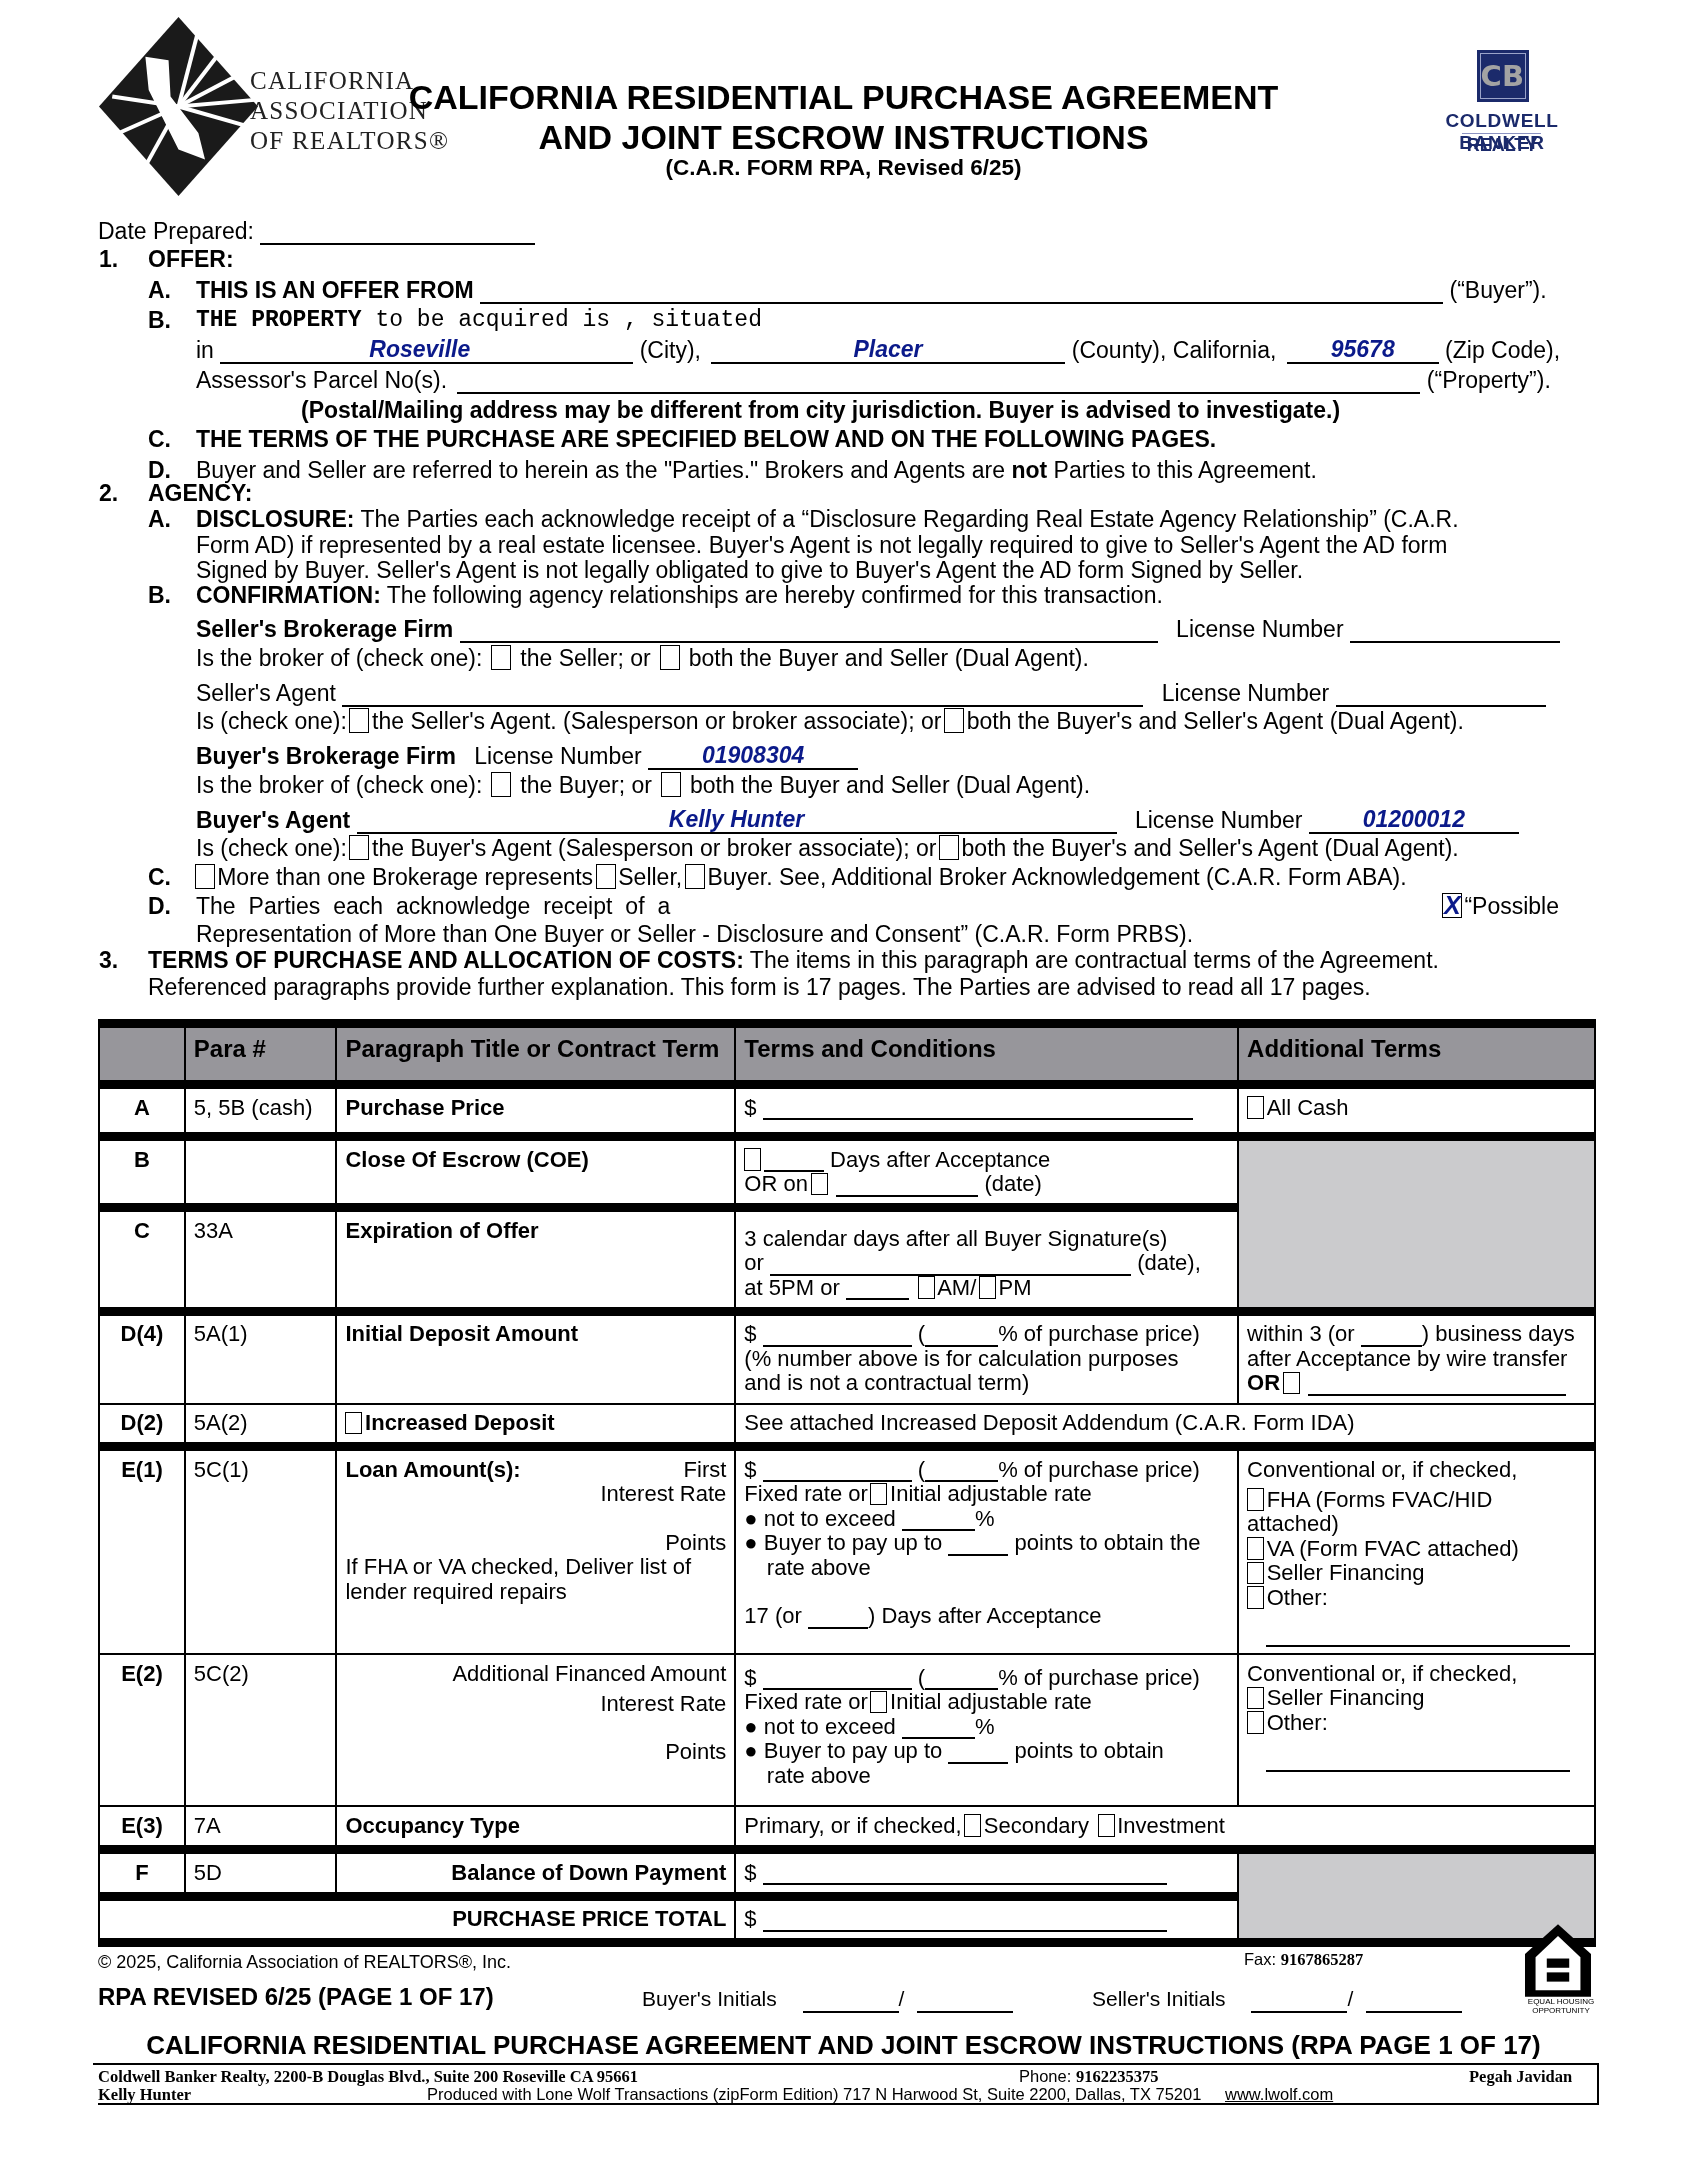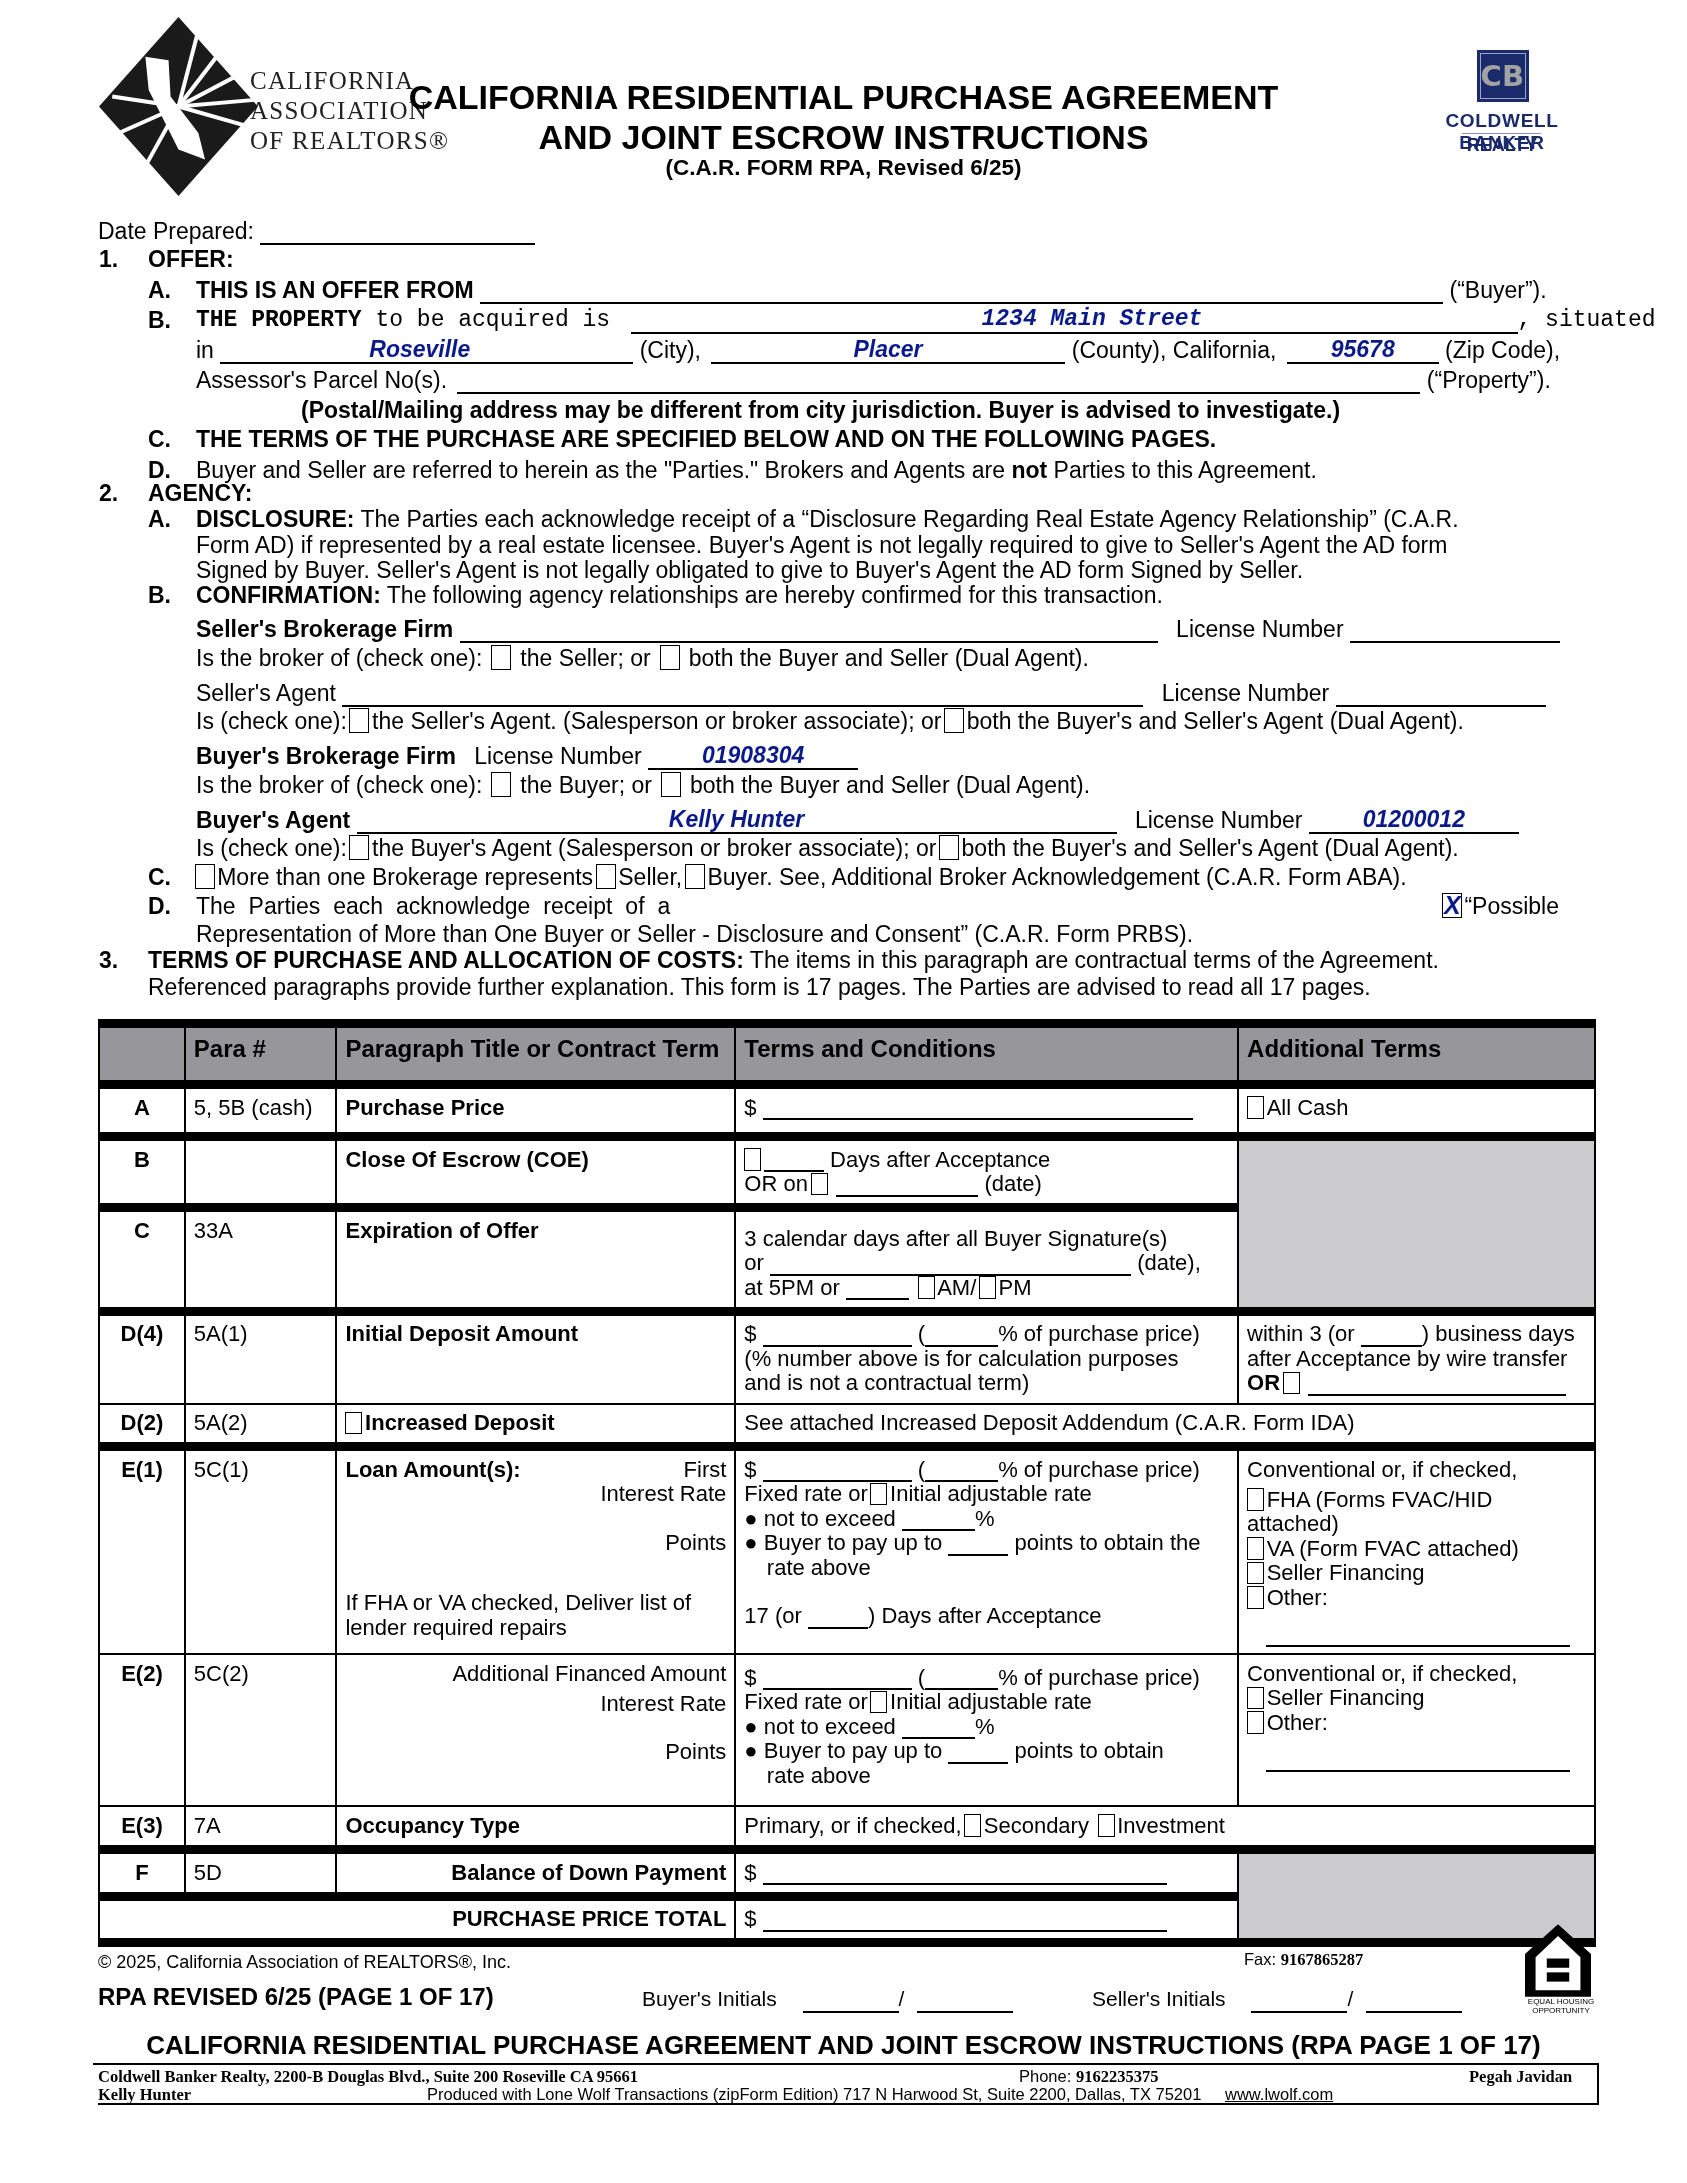--- a/index.html
+++ b/index.html
@@ -92,21 +92,21 @@
 <div class="abs txt" style="left:196px; top:276px;">
   <span class="b">THIS IS AN OFFER FROM</span>
   <span class="line" style="width:963px;"><span class="fill"></span></span>
   <span>(“Buyer”).</span>
 </div>
 
 <div class="abs txt b" style="left:148px; top:306px;">B.</div>
 <div class="abs txt" style="left:196px; top:306px;font-family:Liberation Mono, monospace;">
   <span class="b">THE PROPERTY</span>
   <span>to be acquired is</span>
-  <span class="line" style="width:887px; margin-left:6.6px;"><span class="fill" style="text-align:left; padding-left:351px;">1234 Main Street</span></span><span>, situated</span>
+  <span>, situated</span>
 </div>
 
 <div class="abs txt" style="left:196px; top:336px;">
   <span>in</span>
   <span class="line" style="width:413px;"><span class="fill" style="text-align:left; padding-left:149px;">Roseville</span></span>
   <span>(City),</span>
   <span class="line" style="width:354px; margin-left:4px;"><span class="fill" style="text-align:left; padding-left:142px;">Placer</span></span>
   <span>(County), California,</span>
   <span class="line" style="width:152px; margin-left:4px;"><span class="fill">95678</span></span>
   <span>(Zip Code),</span>
@@ -275,21 +275,21 @@
     <tr class="thick" style="height:198px;">
       <td class="lbl">E(1)</td>
       <td>5C(1)</td>
       <td>
         <div style="display:flex; justify-content:space-between;">
             <span class="b">Loan Amount(s):</span>
             <span>First</span>
           </div>
         <div class="r">Interest Rate</div>
         <div class="r" style="margin-top:24px;">Points</div>
-        <div style="margin-top:36px; white-space:normal;">If FHA or VA checked, Deliver list of lender required repairs</div>
+        <div style="white-space:normal;">If FHA or VA checked, Deliver list of lender required repairs</div>
       </td>
       <td>
         <div><span>$</span> <span class="ul" style="width:149px;"></span> <span>(</span><span class="ul" style="width:73px;"></span><span>% of purchase price)</span></div>
         <div><span>Fixed rate or</span><span class="cb sm"></span><span>Initial adjustable rate</span></div>
         <div class="bullet">● <span>not to exceed</span> <span class="ul" style="width:73px;"></span><span>%</span></div>
         <div class="bullet" style="white-space:normal;">● <span>Buyer to pay up to</span> <span class="ul" style="width:60px;"></span> <span>points to obtain the rate above</span></div>
         <div style="margin-top:24px;"><span>17 (or</span> <span class="ul" style="width:60px;"></span><span>) Days after Acceptance</span></div>
       </td>
       <td>
         <div>Conventional or, if checked,</div>

